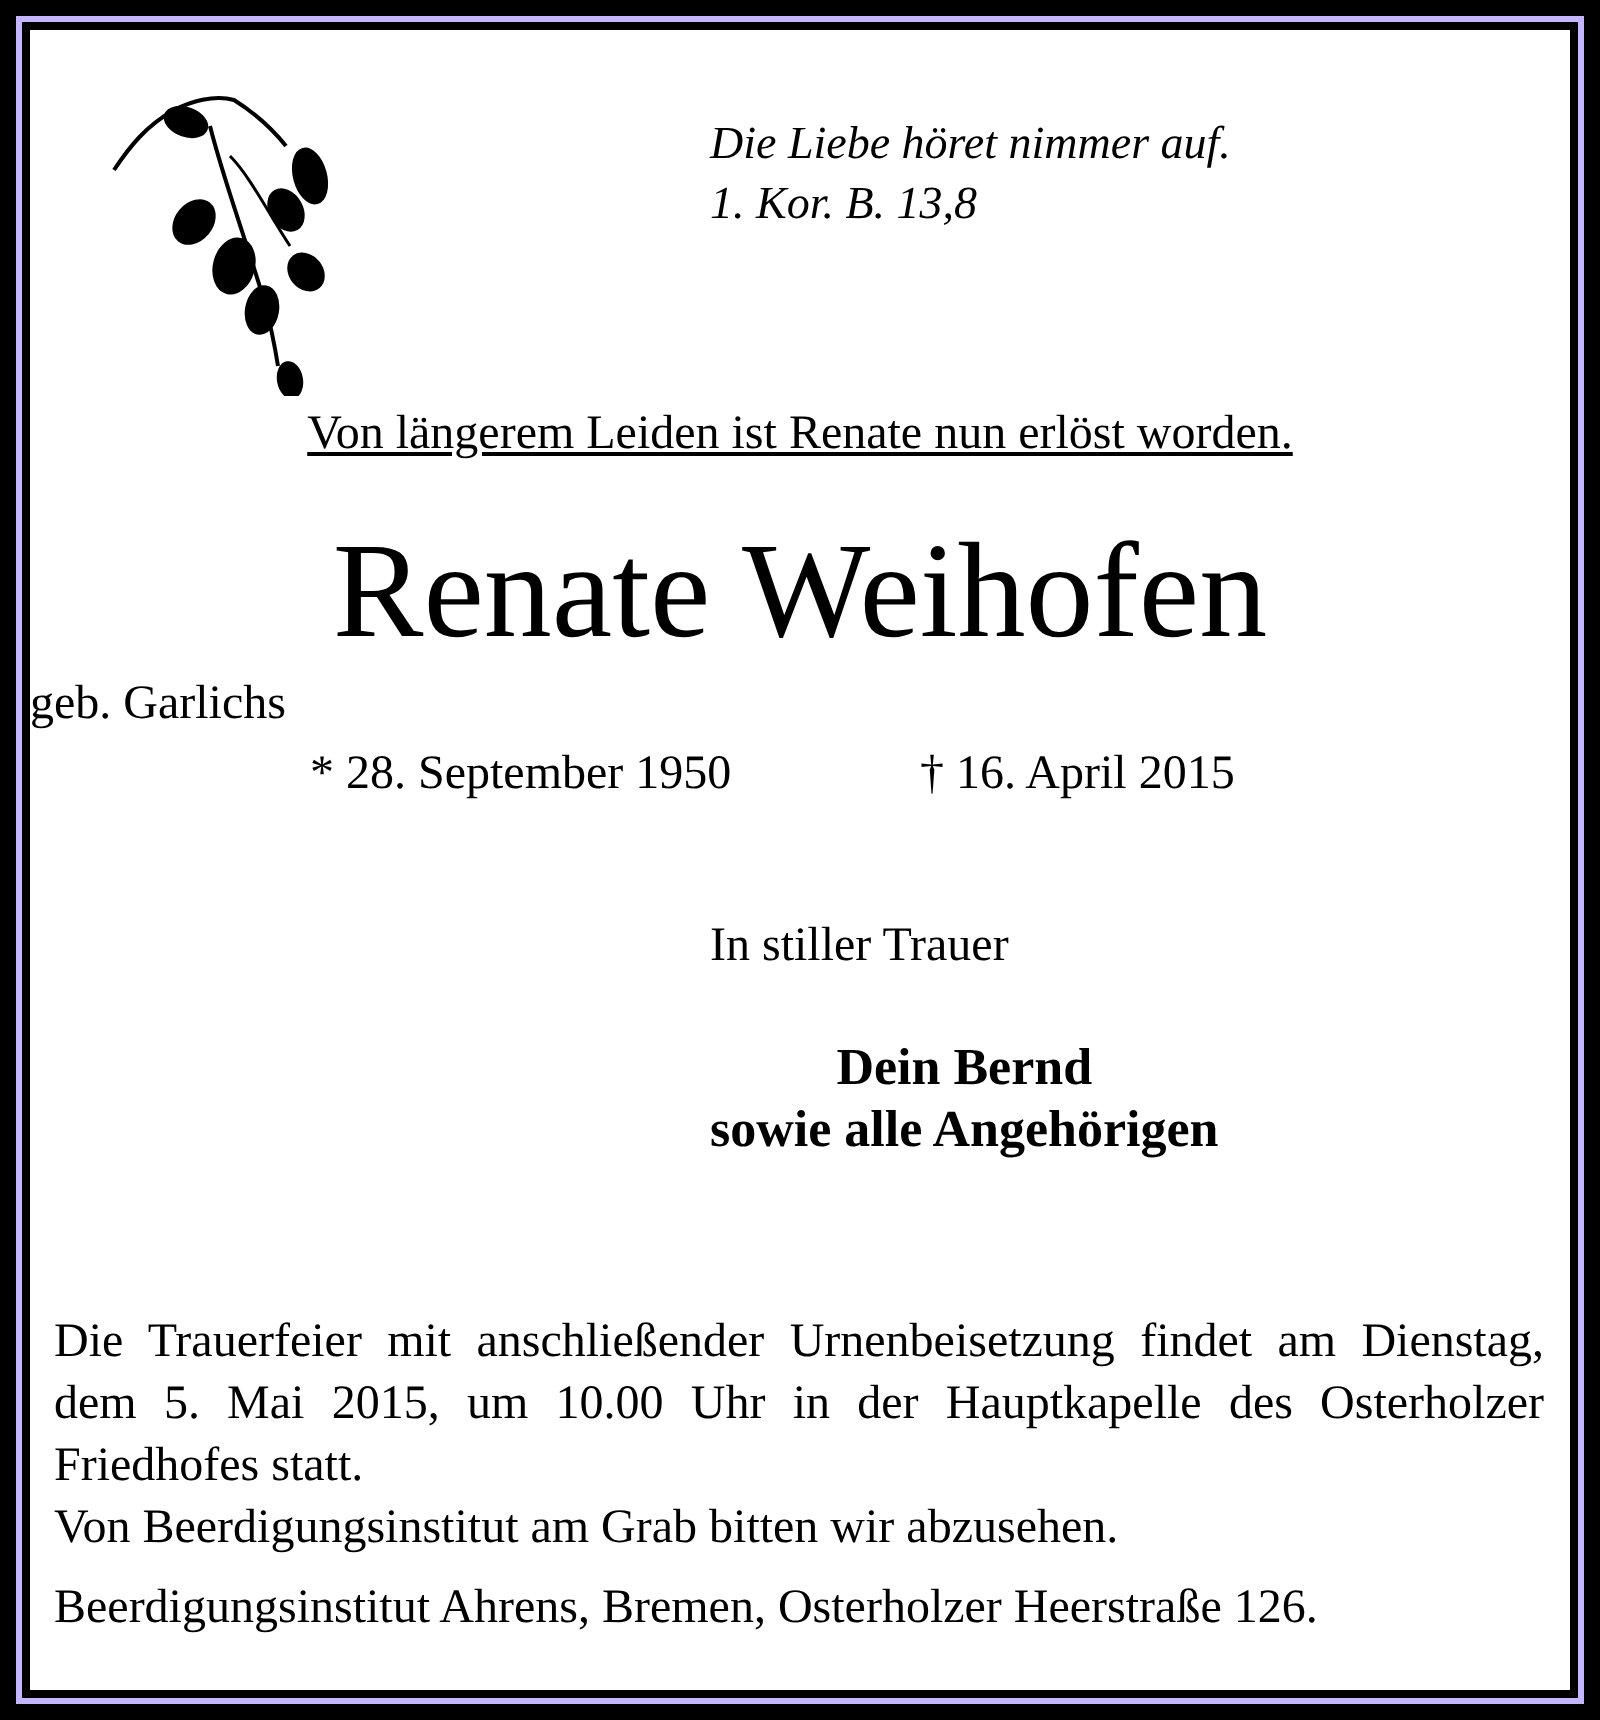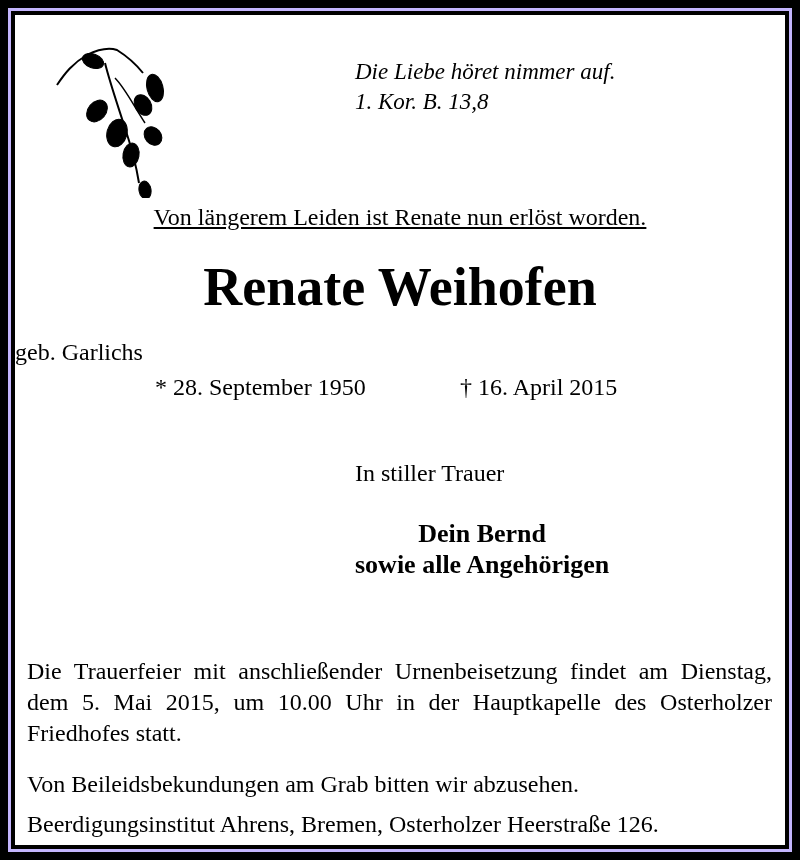--- a/index.html
+++ b/index.html
@@ -2,30 +2,30 @@
 <html><head>
   <meta charset="utf-8">
   <style>
     html, body { margin: 0; padding: 0; }
     body { width: 800px; height: 860px; background: #000; position: relative; overflow: hidden; font-family: "Liberation Serif", serif; color: #000; }
     .outer { position: absolute; left: 8px; top: 8px; right: 8px; bottom: 8px; background: #c4b5fd; }
     .inner { position: absolute; left: 3px; top: 3px; right: 3px; bottom: 3px; border: 4px solid #000; background: #fff; }
     .abs { position: absolute; white-space: nowrap; }
     .motto { left: 340px; top: 42px; font-style: italic; font-size: 23px; line-height: 30px; }
     .intro { left: 0; right: 0; top: 189px; text-align: center; font-size: 24px; text-decoration: underline; }
-    .name { left: 0; right: 0; top: 241px; text-align: center; font-size: 54px; font-weight: bold; letter-spacing: 0px; }
+    .name { left: 0; right: 0; top: 241px; text-align: center; font-size: 68px; font-weight: normal; letter-spacing: 0px; }
     .born-name { left: 0; right: 0; top: 324px; text-align: left; font-size: 24px; }
     .dates { top: 359px; font-size: 24px; }
     .date-birth { left: 140px; }
     .date-death { left: 445px; }
     .trauer { left: 340px; top: 445px; font-size: 24px; }
     .mourners { left: 340px; top: 503px; font-size: 26px; font-weight: bold; line-height: 31px; text-align: center; }
     .footer { left: 12px; right: 13px; top: 641px; font-size: 24px; line-height: 31px; white-space: normal; }
     .footer p { margin: 0 0 9px 0; }
-    .footer p.justified { text-align: justify; text-align-last: left; margin-bottom: 20px; }
+    .footer p.justified { text-align: justify; text-align-last: left; margin-bottom: 0; }
     .branch { position: absolute; left: 20px; top: 18px; width: 130px; height: 165px; }
   </style>
 </head>
 <body>
 
 <div class="outer">
   <div class="inner">
 
     <svg class="branch" viewBox="0 0 130 165">
       <g fill="#000" stroke="#000">
@@ -59,18 +59,18 @@
 
     <div class="abs trauer">In stiller Trauer</div>
 
     <div class="abs mourners">
       <div>Dein Bernd</div>
       <div>sowie alle Angehörigen</div>
     </div>
 
     <div class="abs footer">
       <p class="justified">Die Trauerfeier mit anschließender Urnenbeisetzung findet am Dienstag, dem 5. Mai 2015, um 10.00 Uhr in der Hauptkapelle des Osterholzer Friedhofes statt.</p>
-      <p>Von Beileidsbekundungen am Grab bitten wir abzusehen.</p>
+      <p>Von Beerdigungsinstitut am Grab bitten wir abzusehen.</p>
       <p>Beerdigungsinstitut Ahrens, Bremen, Osterholzer Heerstraße 126.</p>
     </div>
 
   </div>
 </div>
 
 </body></html>

